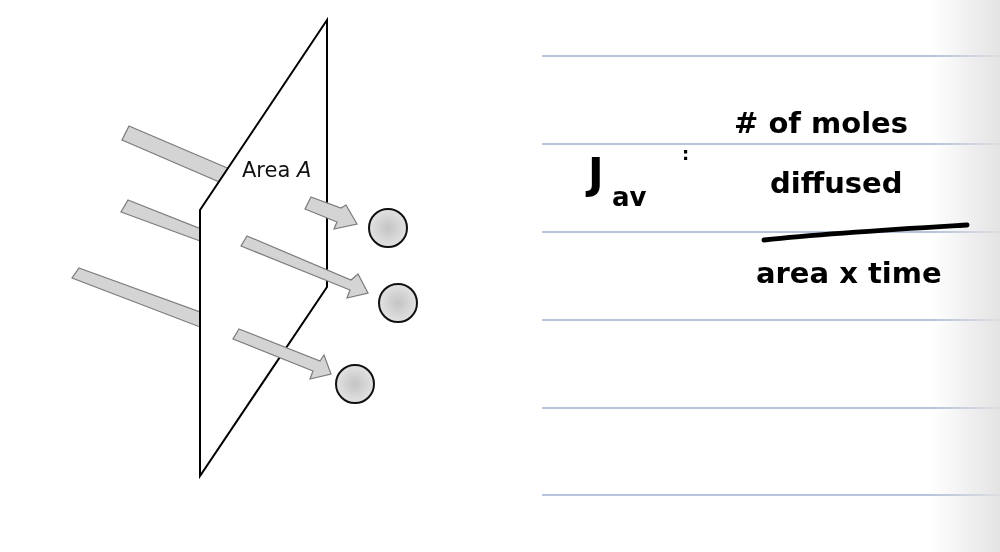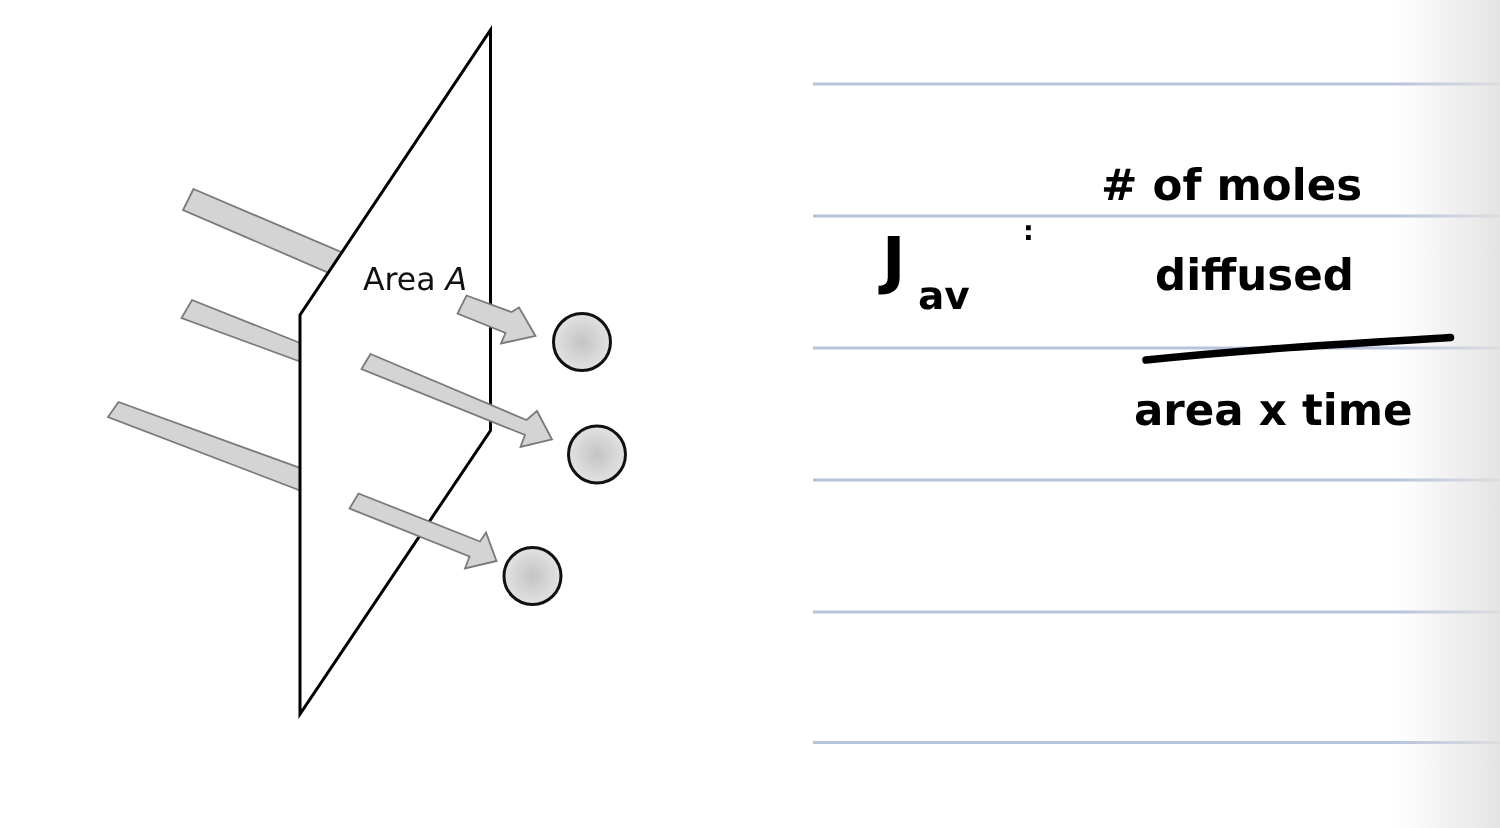--- a/index.html
+++ b/index.html
@@ -1,20 +1,20 @@
 <!DOCTYPE html>
 <html><head>
 <meta charset="utf-8">
 <style>
   html,body{margin:0;padding:0;background:#fff;}
   .page{position:relative;width:1000px;height:552px;overflow:hidden;background:#fff;font-family:"Liberation Sans",sans-serif;}
   .rule{position:absolute;left:542px;width:458px;height:2px;background:#b8c4dc;}
   .edge-shade{position:absolute;right:0;top:0;width:70px;height:552px;background:linear-gradient(to right,rgba(255,255,255,0),rgba(225,225,225,0.9));}
   svg{position:absolute;left:0;top:0;}
-  .area-label{position:absolute;left:242px;top:174px;font-size:21px;color:#111;font-family:"DejaVu Sans",sans-serif;}
+  .area-label{position:absolute;left:242px;top:158px;font-size:21px;color:#111;font-family:"DejaVu Sans",sans-serif;}
   .area-label i{font-style:italic;}
   .hw{font-family:"DejaVu Sans",sans-serif;font-weight:bold;fill:#000;}
 </style>
 </head>
 <body>
 
 <div class="page">
 
   <div class="rule" style="top:55px"></div>
   <div class="rule" style="top:143px"></div>

